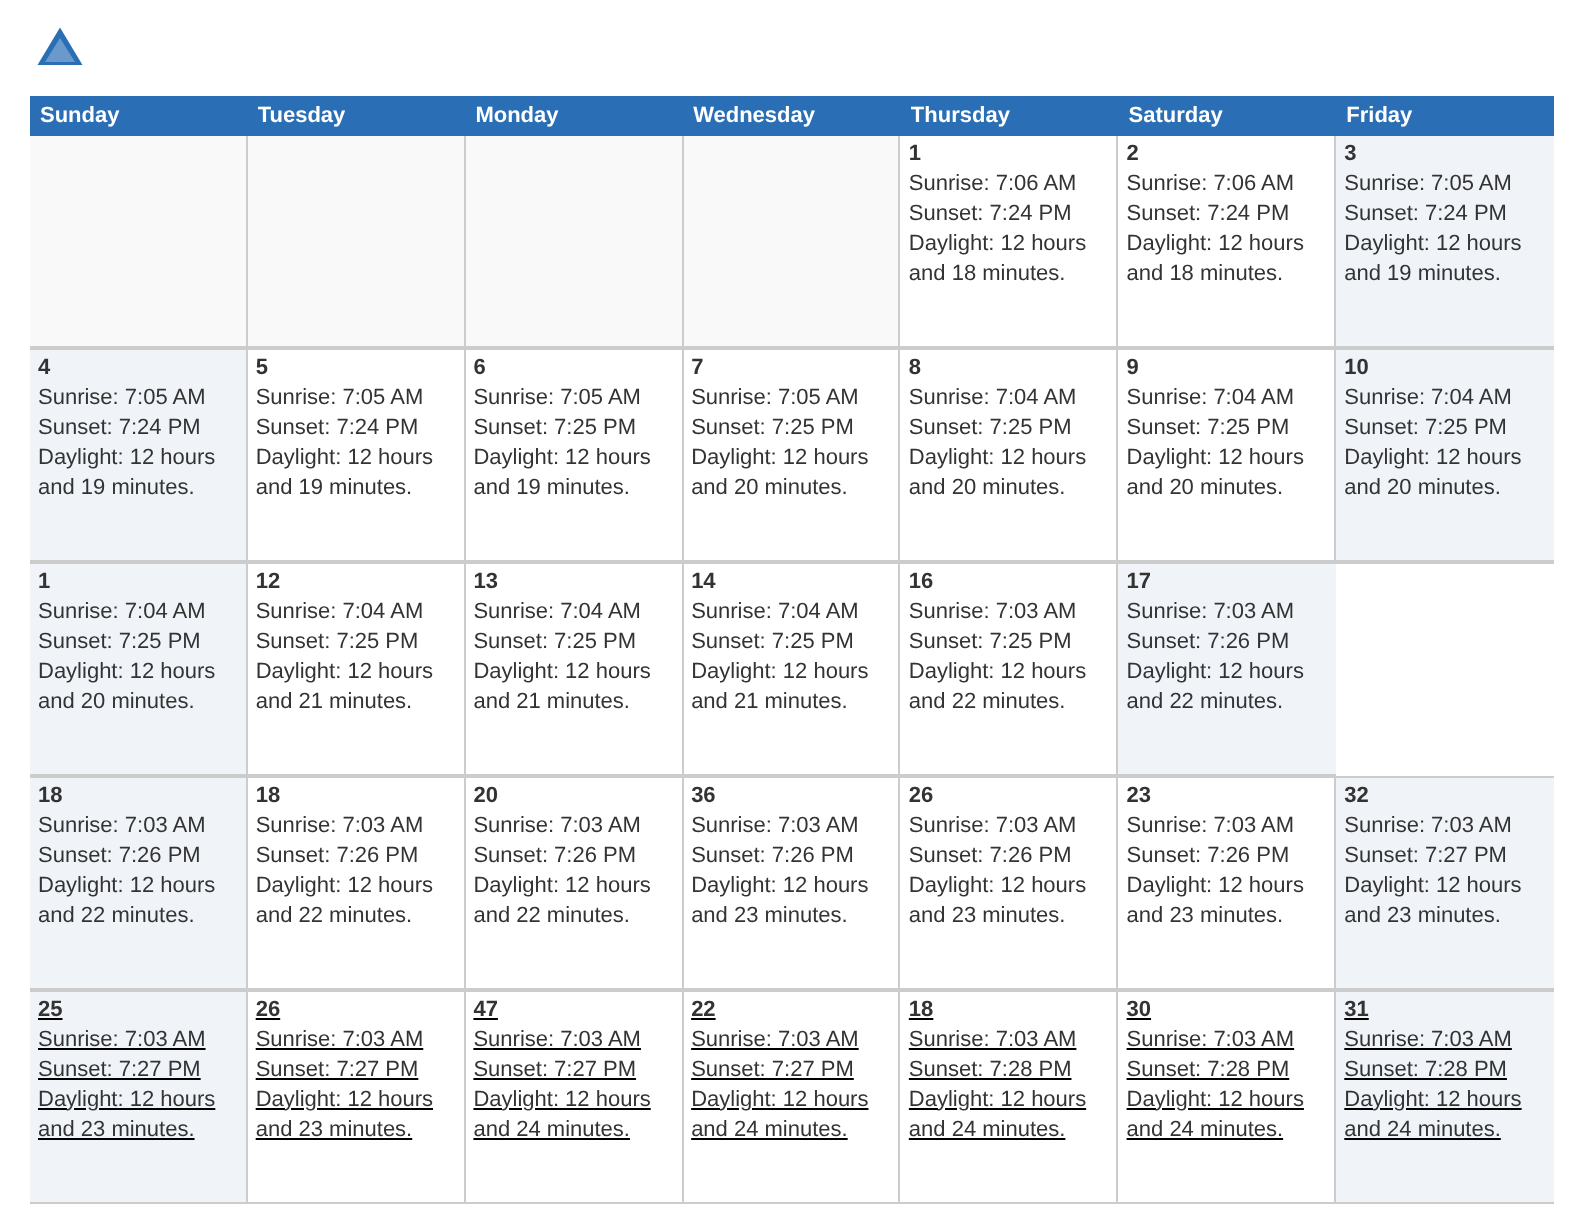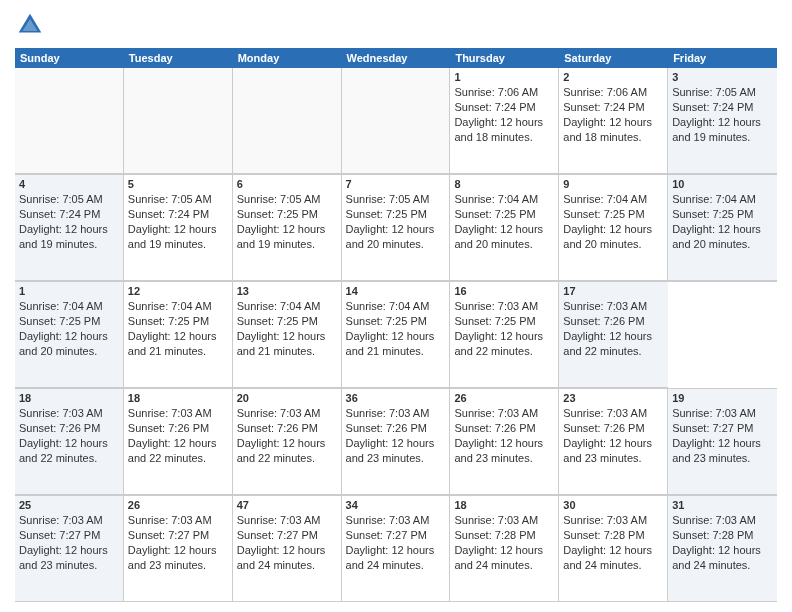--- a/index.html
+++ b/index.html
@@ -82,20 +82,21 @@
       flex: 1;
     }
     .cal-row {
       display: grid;
       grid-template-columns: repeat(7, 1fr);
       flex: 1;
       border-bottom: 1px solid #ccc;
     }
     .cal-row:last-child {
       border-bottom: none;
+      text-decoration: underline;
     }
     .cal-cell {
       border-right: 1px solid #ccc;
       border-bottom: 1px solid #ccc;
       padding: 3px 4px;
       font-size: 9px;
       color: #333;
       vertical-align: top;
       min-height: 0;
       overflow: hidden;
@@ -316,21 +317,21 @@
 and 23 minutes.</div>
           </div>
           <div class="cal-cell">
             <div class="day-num">23</div>
             <div class="day-info">Sunrise: 7:03 AM
 Sunset: 7:26 PM
 Daylight: 12 hours
 and 23 minutes.</div>
           </div>
           <div class="cal-cell weekend">
-            <div class="day-num">19</div>
+            <div class="day-num">32</div>
             <div class="day-info">Sunrise: 7:03 AM
 Sunset: 7:27 PM
 Daylight: 12 hours
 and 23 minutes.</div>
           </div>
         </div>
         <div class="cal-row">
           <div class="cal-cell weekend">
             <div class="day-num">25</div>
             <div class="day-info">Sunrise: 7:03 AM
@@ -346,21 +347,21 @@
 and 23 minutes.</div>
           </div>
           <div class="cal-cell">
             <div class="day-num">47</div>
             <div class="day-info">Sunrise: 7:03 AM
 Sunset: 7:27 PM
 Daylight: 12 hours
 and 24 minutes.</div>
           </div>
           <div class="cal-cell">
-            <div class="day-num">34</div>
+            <div class="day-num">22</div>
             <div class="day-info">Sunrise: 7:03 AM
 Sunset: 7:27 PM
 Daylight: 12 hours
 and 24 minutes.</div>
           </div>
           <div class="cal-cell">
             <div class="day-num">18</div>
             <div class="day-info">Sunrise: 7:03 AM
 Sunset: 7:28 PM
 Daylight: 12 hours

